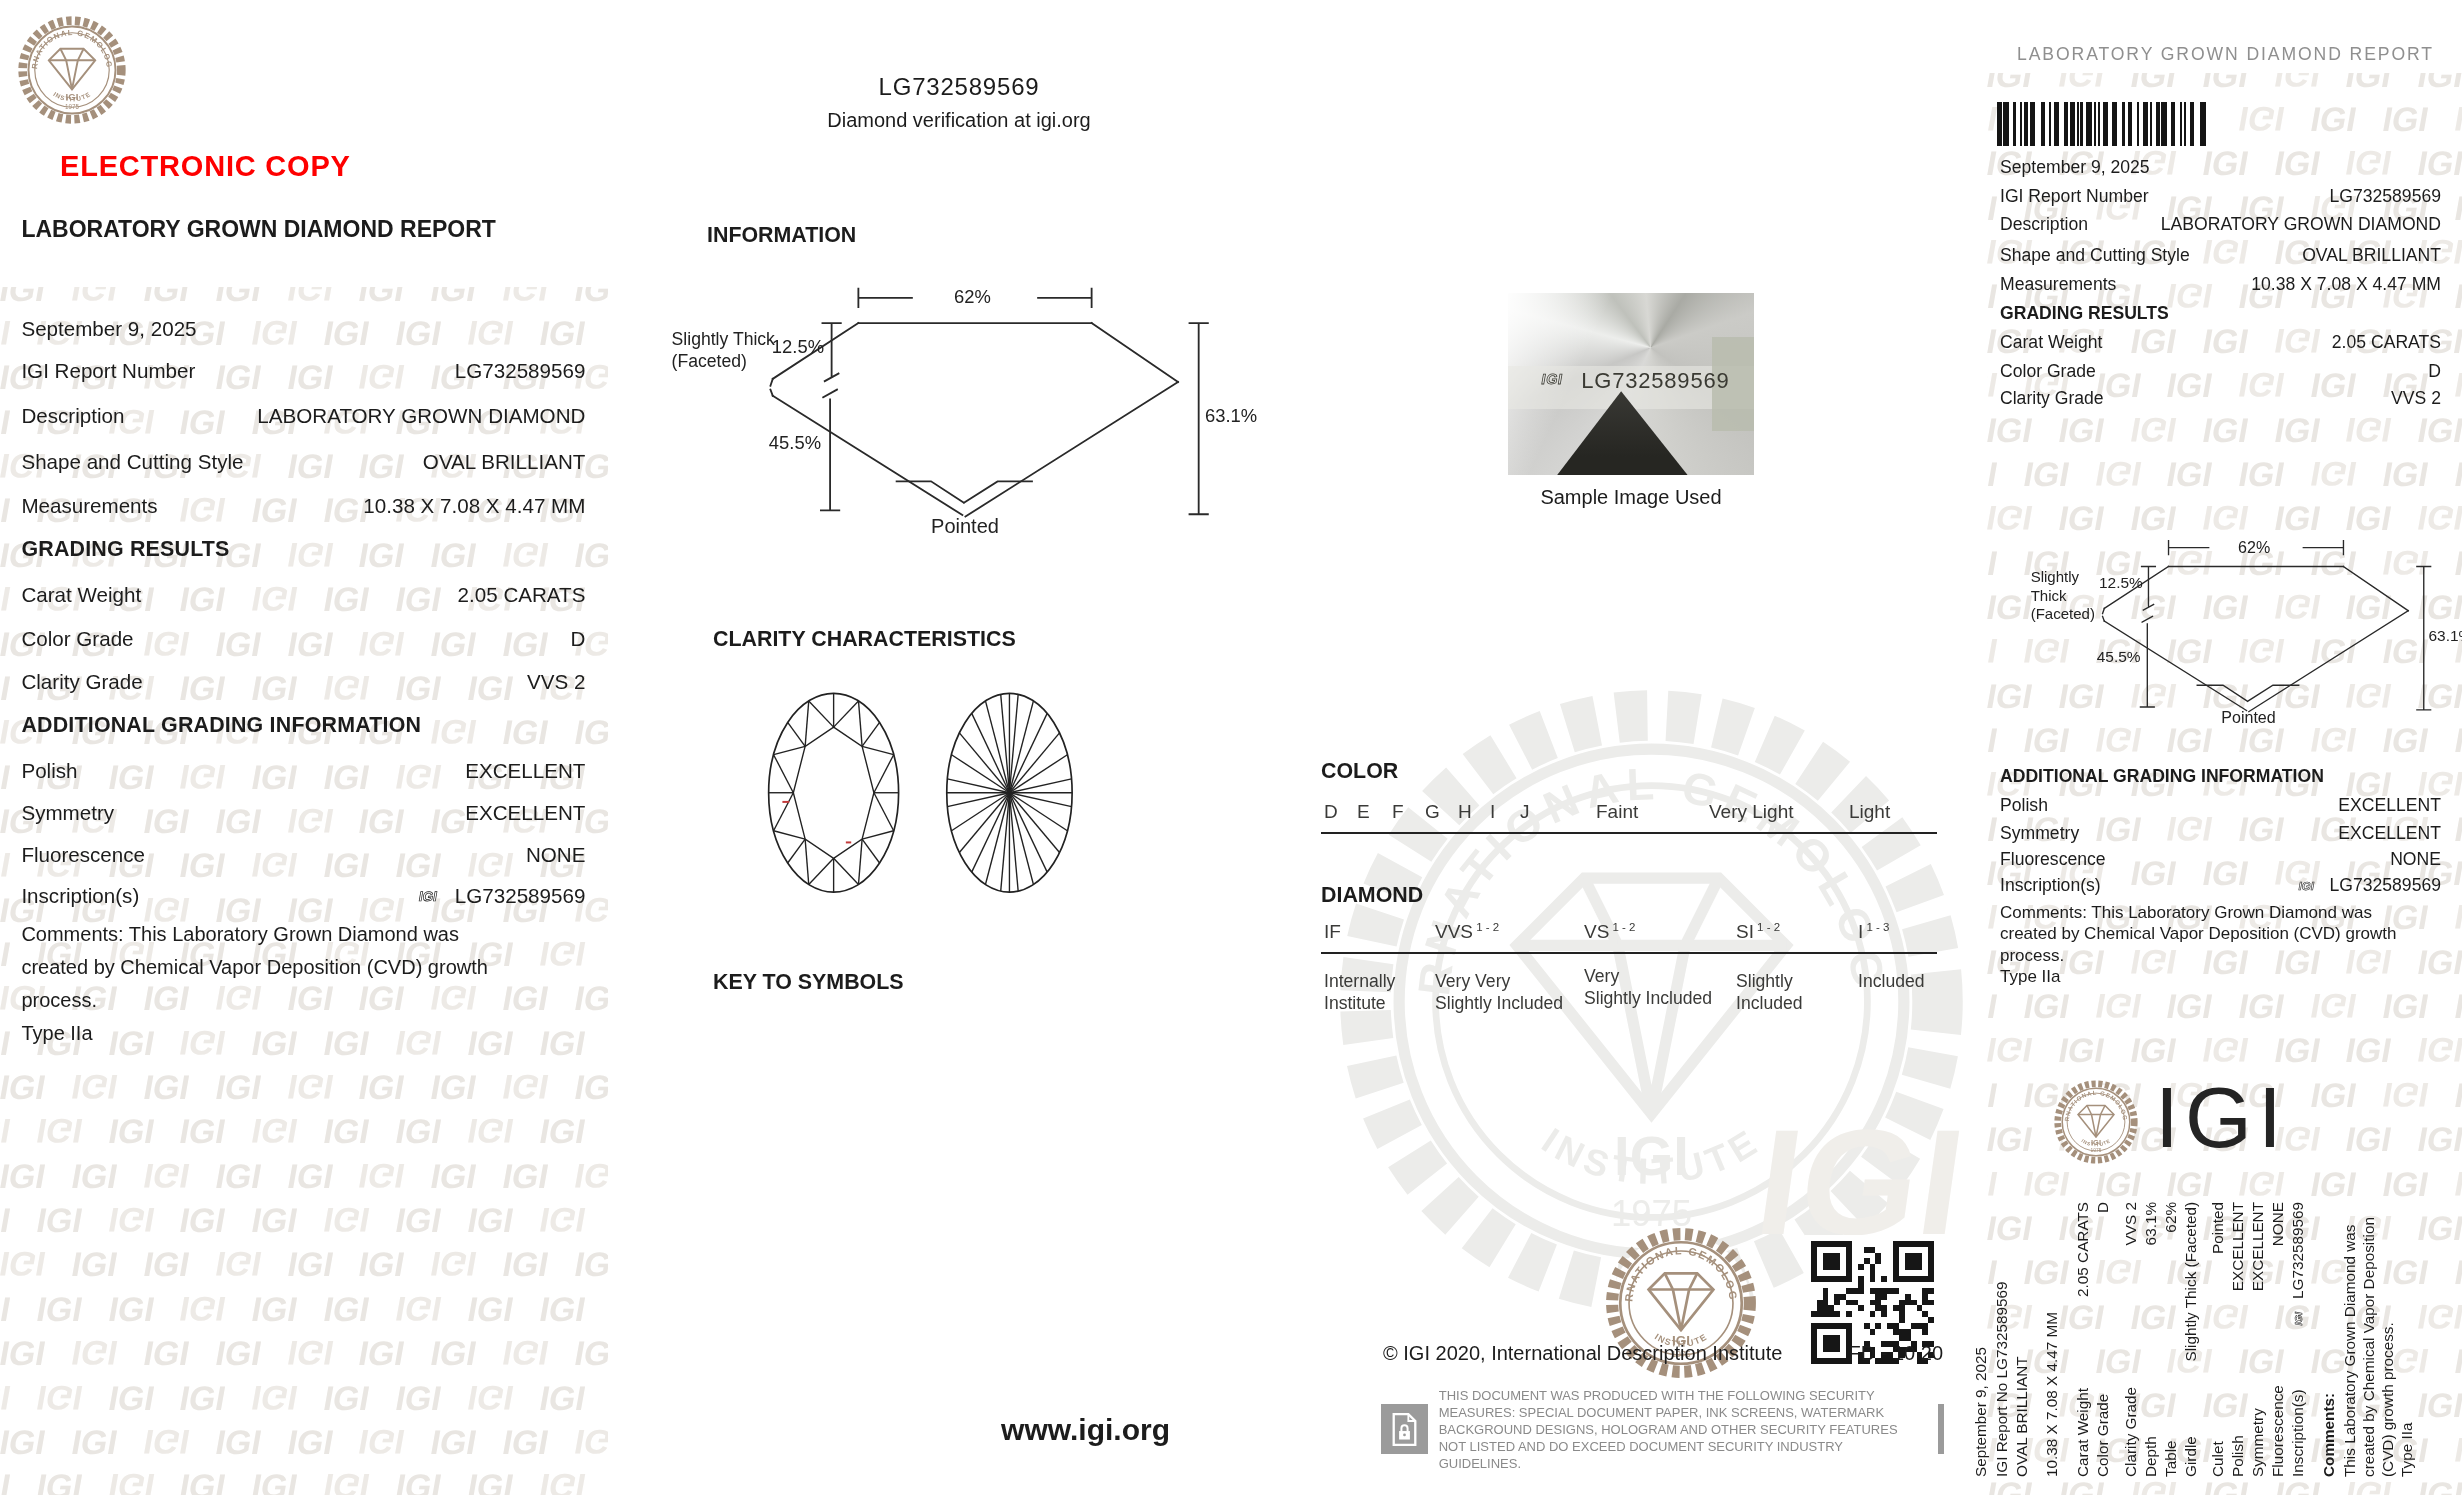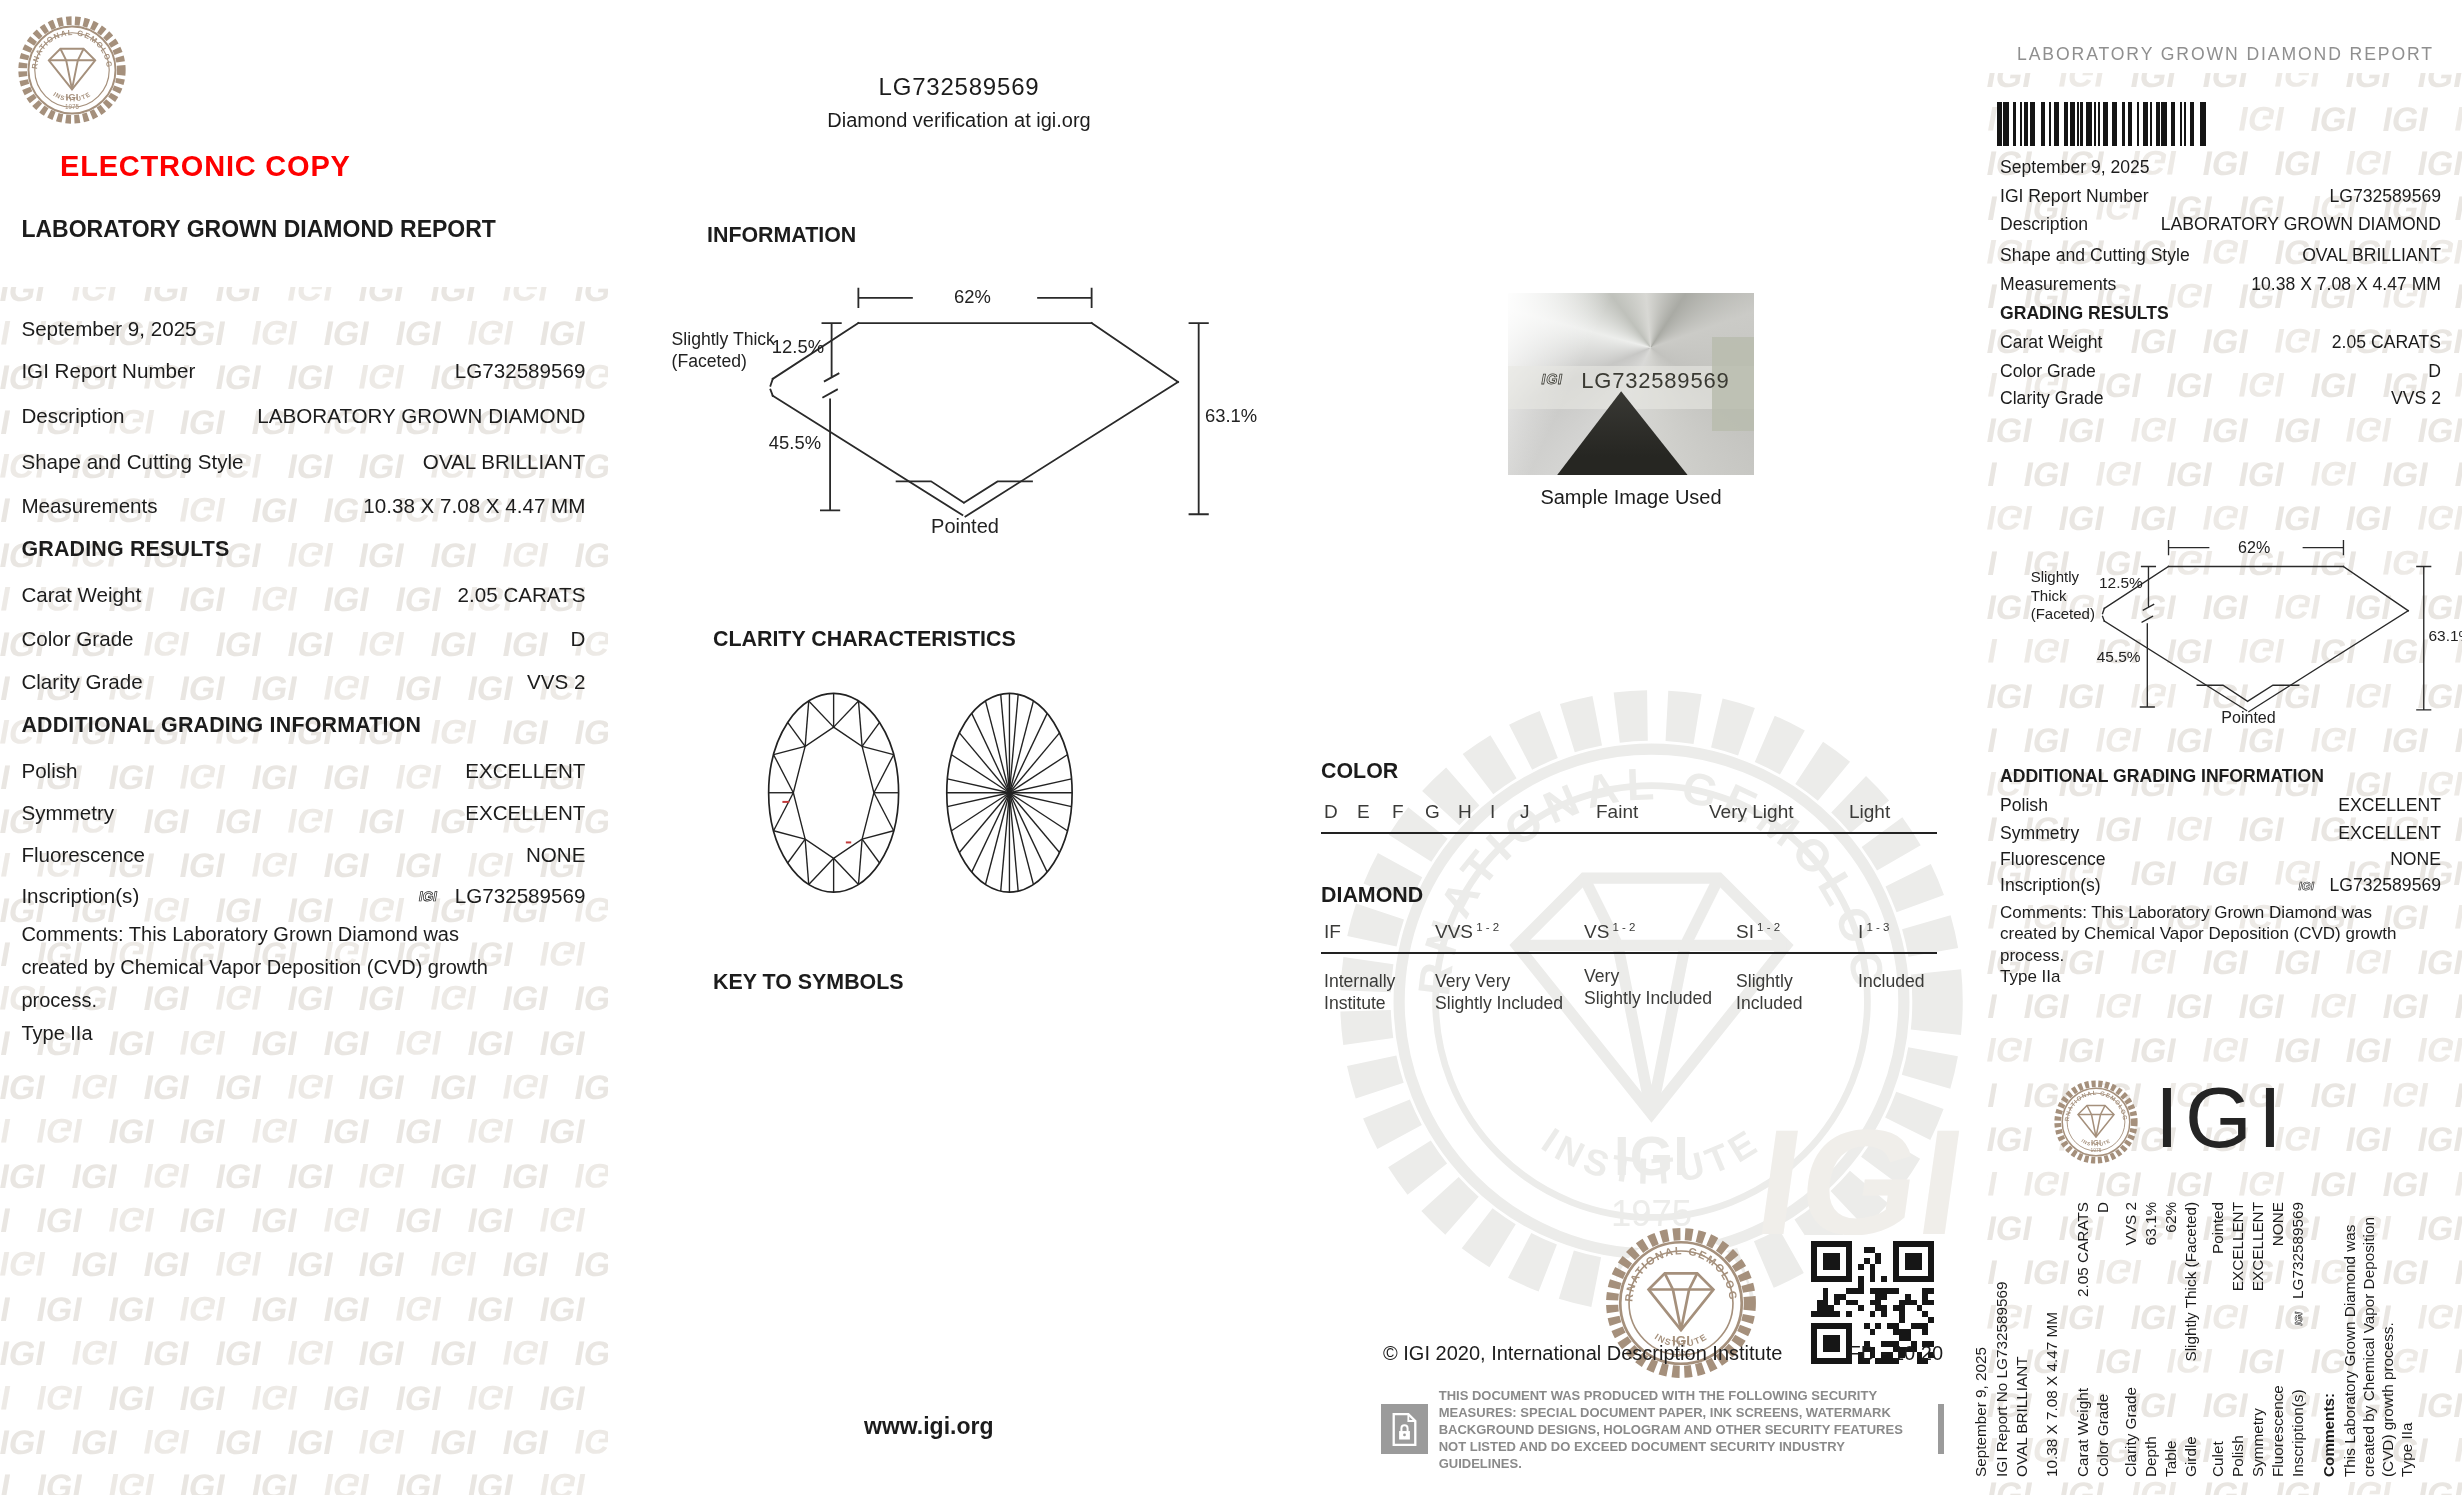--- a/index.html
+++ b/index.html
@@ -39,21 +39,21 @@
   .scale-desc{position:absolute;font-size:17.6px;line-height:22px;color:#3a3a38;}
   .supg{font-size:11.5px;vertical-align:6.9px;margin-left:3.1px;}
   
   .barcode{position:absolute;background:#fff;}
   .barcode i{position:absolute;top:0;height:100%;background:#141414;}
   
   .secbar{position:absolute;left:1381px;top:1404px;width:563px;height:50px;background:#9b9b9b;
           display:flex;align-items:center;}
   .secbar .icon{width:47px;display:flex;justify-content:center;}
   .secbar .txt{background:#fff;margin:5.4px 6.1px 5.4px 0;padding:3.1px 10.7px;flex:1;
-               font-size:13px;line-height:17px;color:#8a8a8a;font-weight:700;}
+               font-size:13px;line-height:17px;color:#8a8a8a;font-weight:400;}
   
   .stub-outer{position:absolute;left:1971px;top:1202px;width:489px;height:275px;}
   .stub-inner{position:absolute;left:0;top:0;width:275px;height:489px;
               transform-origin:0 0;transform:translateY(275px) rotate(-90deg);
               font-size:15.3px;color:#1c1c1c;}
   .stub-line{height:20.6px;line-height:20.6px;white-space:nowrap;}
   .stub-row{display:flex;justify-content:space-between;height:20px;line-height:20px;white-space:nowrap;}
   .stub-row .val{font-weight:500;}
   .igimark{display:inline-block;width:1.9em;height:.85em;vertical-align:-0.8px;}
   .sample{position:absolute;left:1508px;top:293px;width:246px;height:182px;overflow:hidden;
@@ -773,21 +773,21 @@
         <line x1="0" y1="0" x2="-65.48811182387803" y2="-78.23595300976623"></line>
         <line x1="0" y1="0" x2="-49.34883189846796" y2="-103.82261630614806"></line>
         <line x1="0" y1="0" x2="-31.380041453937345" y2="-120.10433922646729"></line>
       </g>
     <g stroke="#c23a3a" stroke-width="2.6">
       <path d="M28,150 h9"></path>
       <path d="M111,203 h7"></path>
     </g>
   </svg>
   <div class="abs b" style="left:713px;top:970px;font-size:21.4px;">KEY TO SYMBOLS</div>
-  <div class="abs b" style="left:864px;top:1413px;width:306px;text-align:left;font-size:23px;">www.igi.org</div>
+  <div class="abs b" style="left:864px;top:1413px;width:306px;text-align:right;font-size:30px;">www.igi.org</div>
 
   <div class="sample">
     <div class="band"></div>
     <div class="wedge"></div>
     <div class="olive"></div>
     <div class="insc">
       <svg class="igimark" style="color:#3a3a33;" viewBox="0 0 55.0938 24.6406" width="42" height="19">
           <use href="#igimark"></use>
         </svg>
       <span>LG732589569</span>

